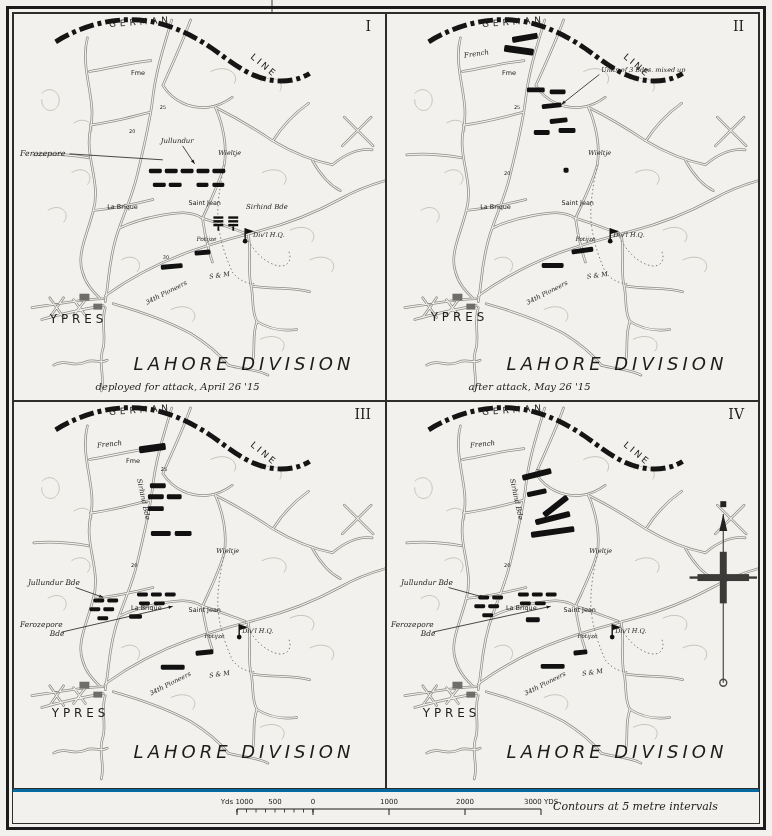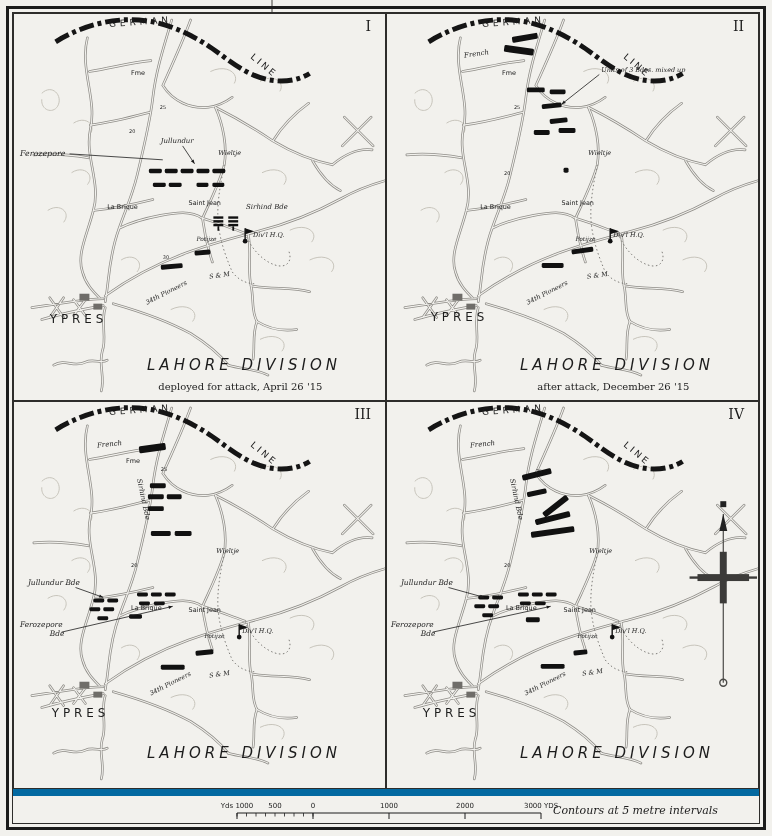--- a/index.html
+++ b/index.html
@@ -8,24 +8,24 @@
   .fold-mark{position:absolute;left:271px;top:0;width:2px;height:14px;background:#9a9894;}
   .frame-outer{position:absolute;inset:6px;border:3px solid #1c1c1c;pointer-events:none;}
   .frame-inner{position:absolute;inset:12px;border:1px solid #2e2d2b;}
   .content{position:absolute;inset:13px;display:flex;flex-direction:column;}
   .panels{flex:1;display:grid;grid-template-columns:1fr 1fr;grid-template-rows:1fr 1fr;}
   .panel{position:relative;border:1px solid #2e2d2b;overflow:hidden;}
   .panel svg.map{display:block;width:100%;height:100%;}
   .numeral{position:absolute;top:4px;right:14px;font-family:"DejaVu Serif",serif;
            font-size:14px;color:#1c1c1c;}
   .ptitle{position:absolute;left:26%;right:2%;bottom:26px;text-align:center;
-          font-style:italic;font-size:15px;letter-spacing:4px;white-space:nowrap;}
-  .psub{position:absolute;left:22%;right:0%;bottom:8px;text-align:center;
-        font-family:"DejaVu Serif",serif;font-size:10px;white-space:nowrap;}
-  .scale-strip{position:relative;height:33px;border-top:7px solid #0369a1;}
+          font-style:italic;font-size:18px;letter-spacing:4px;white-space:nowrap;}
+  .psub{position:absolute;left:22%;right:0%;bottom:8px;
+        font-family:"DejaVu Serif",serif;font-style:italic;font-size:10px;white-space:nowrap;}
+  .scale-strip{position:relative;height:33px;border-top:3px solid #0369a1;}
   .scale-strip svg{display:block;width:100%;height:100%;}
   .scale-caption{position:absolute;left:0;top:19px;width:100%;text-align:left;
                  font-size:8px;letter-spacing:4px;margin-top:32px;}
   .contour-note{position:absolute;left:540px;top:8px;font-family:"DejaVu Serif",serif;
                 font-style:italic;font-size:11px;}
   
   .road-outer{stroke:#8f8d88;stroke-width:2.6;fill:none;stroke-linecap:round;}
   .road-inner{stroke:#f2f1ed;stroke-width:1.1;fill:none;stroke-linecap:round;}
   .contour{stroke:#c6c3ba;stroke-width:1;fill:none;}
   .track{stroke:#7d7b77;stroke-width:1;fill:none;stroke-dasharray:1.5 2.6;}
@@ -182,21 +182,21 @@
             <text x="94" y="197" class="lbl t-p" font-size="6.5">La Brique</text>
             <text x="176" y="193" class="lbl t-p" font-size="6.5">Saint Jean</text>
             <text x="190" y="229" class="lbl t-s" font-size="6">Potijze</text>
             <text x="228" y="225" class="lbl t-s" font-size="6.5">Div'l H.Q.</text>
             <text x="142" y="293" class="lbl t-s" font-size="6.5" transform="rotate(-27 142 293)">34th Pioneers</text>
             <text x="202" y="267" class="lbl t-s" font-size="6.5" transform="rotate(-8 202 267)">S &amp; M</text>
             <text x="44" y="310" class="lbl t-c" font-size="12" letter-spacing="4">YPRES</text>
           </svg>
         <div class="numeral">II</div>
         <div class="ptitle">LAHORE DIVISION</div>
-        <div class="psub">after attack, December 26 '15</div>
+        <div class="psub">after attack, May 26 '15</div>
       </div>
       <div class="panel">
         <svg class="map" viewBox="0 0 374 389" preserveAspectRatio="none">
             <use href="#basemap"></use>
             <rect x="126" y="43" width="27" height="7" rx="1.5" class="unit" transform="rotate(-8 139.5 46.5)"></rect>
             <rect x="137" y="82" width="16" height="5" rx="1.5" class="unit"></rect>
             <rect x="135" y="93" width="16" height="5" rx="1.5" class="unit"></rect>
             <rect x="154" y="93" width="15" height="5" rx="1.5" class="unit"></rect>
             <rect x="135" y="105" width="16" height="5" rx="1.5" class="unit"></rect>
             <rect x="138" y="130" width="20" height="5" rx="1.5" class="unit"></rect>

